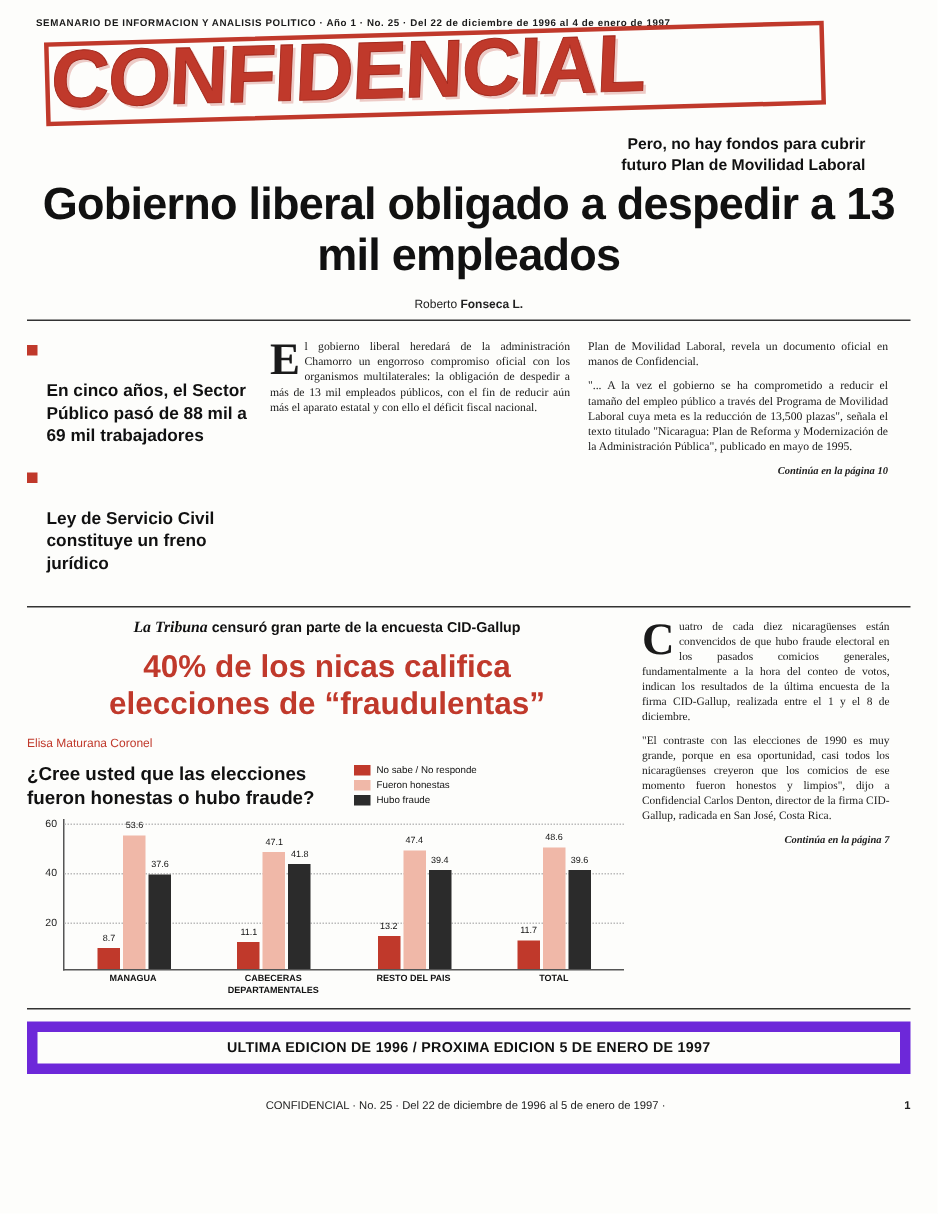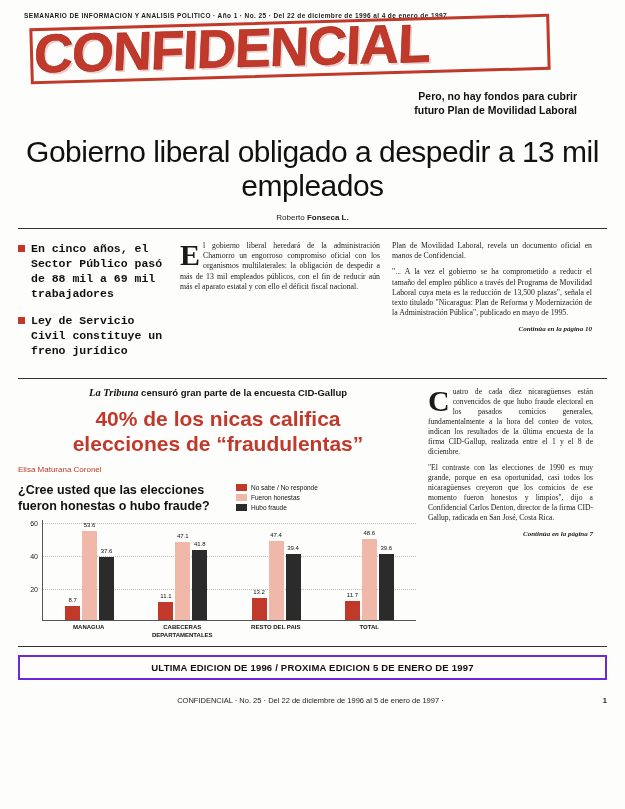--- a/index.html
+++ b/index.html
@@ -82,25 +82,25 @@
     font-family: "Liberation Sans", sans-serif;
     font-weight: bold;
     font-size: 10.5px;
     line-height: 14px;
     color: #111;
     margin: 4px 30px 0 0;
   }
 
   .headline {
     font-family: "Liberation Sans", sans-serif;
-    font-weight: normal;
+    font-weight: bold;
     font-size: 30px;
     line-height: 34px;
     text-align: center;
-    margin: 18px 24px 0 24px;
+    margin: 3px 24px 0 24px;
     letter-spacing: -0.5px;
   }
 
   .byline {
     text-align: center;
     font-family: "Liberation Sans", sans-serif;
     font-size: 8px;
     margin-top: 10px;
     color: #222;
   }
@@ -128,25 +128,26 @@
     gap: 6px;
     margin-bottom: 12px;
   }
   .bullet .sq {
     width: 7px; height: 7px;
     background: #c0392b;
     margin-top: 4px;
     flex: 0 0 auto;
   }
   .bullet .txt {
-    font-family: Liberation Mono, monospace;
+    font-family: Liberation Sans, sans-serif;
     font-weight: bold;
     font-size: 11.5px;
     line-height: 15px;
     color: #111;
+    margin-top: 28px;
   }
 
   .bodytext {
     font-family: "Liberation Serif", serif;
     font-size: 7.8px;
     line-height: 10.2px;
     text-align: justify;
     color: #1a1a1a;
   }
   .bodytext p { margin: 0 0 6px 0; }
@@ -301,21 +302,21 @@
     color: #111;
   }
   .xlabels div { width: 90px; line-height: 8px; }
 
   
   .second-right .bodytext { font-size: 7.6px; line-height: 10px; }
 
   
   .banner {
     margin: 8px 18px 0 18px;
-    border: 2px solid #6d28d9;
+    border: 7px solid #6d28d9;
     text-align: center;
     font-family: "Liberation Sans", sans-serif;
     font-weight: bold;
     font-size: 9.5px;
     padding: 5px 0;
     letter-spacing: 0.2px;
   }
   .footer {
     margin: 16px 18px 0 18px;
     text-align: center;

